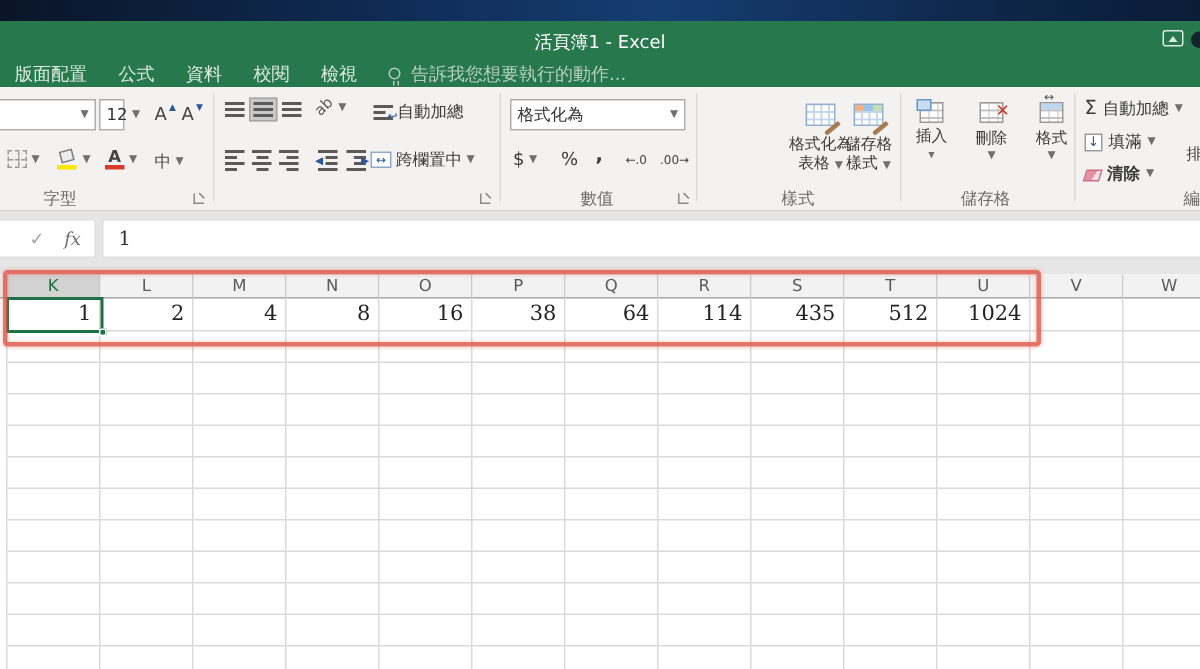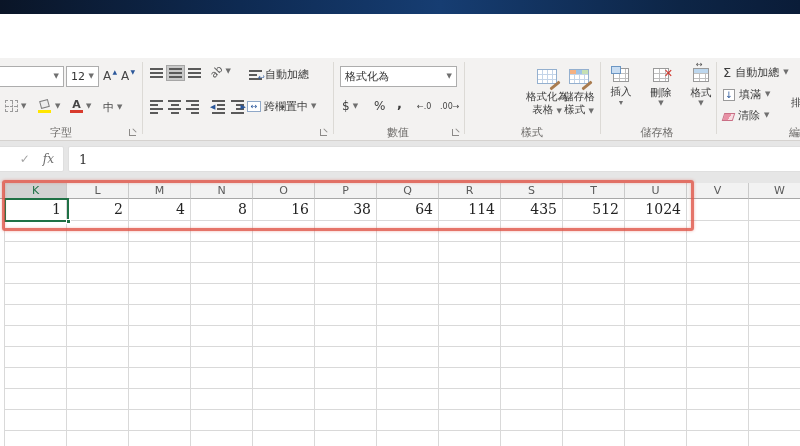--- a/index.html
+++ b/index.html
@@ -134,28 +134,40 @@
        border-radius:3px;box-shadow:0 0 3px rgba(223,86,72,.45),inset 0 0 3px rgba(223,86,72,.35);
        z-index:5;pointer-events:none;}
 </style>
 </head>
 <body>
 
 <div class="screen">
 
   <div class="desktop"></div>
 
-
+  <div class="titlebar">
+    <div class="title">活頁簿1 - Excel</div>
+    <div class="rdo"></div>
+    <div class="avatar"></div>
+  </div>
+
+  <div class="tabrow">
+    <span class="tabs-wrap" id="tabs-wrap"><span class="tab">版面配置</span><span class="tab">公式</span><span class="tab">資料</span><span class="tab">校閱</span><span class="tab">檢視</span></span>
+    <span class="tellme">
+      <span class="bulb"></span>
+      <span>告訴我您想要執行的動作...</span>
+    </span>
+  </div>
 
   <div class="ribbon">
 
     <div class="cmb" style="left:-8px;top:8px;width:72px;">
       <span class="arw">▼</span>
     </div>
-    <div class="cmb" style="left:66px;top:8px;width:33px;">
+    <div class="cmb" style="left:66px;top:8px;width:17px;">
       <span>12</span>
       <span class="arw">▼</span>
     </div>
     <div class="ib" style="left:103px;top:12px;">
       <span class="ag">A<b>▲</b></span>
     </div>
     <div class="ib" style="left:121px;top:12px;">
       <span class="ag">A<b style="color:#2b579a;">▼</b></span>
     </div>
     <div class="ib" style="left:5px;top:42px;">
@@ -167,21 +179,21 @@
       <span class="arw">▼</span>
     </div>
     <div class="ib" style="left:70px;top:41px;">
       <span class="fca">A</span>
       <span class="arw">▼</span>
     </div>
     <div class="ib" style="left:103px;top:42px;">
       <span class="phon">中</span>
       <span class="arw">▼</span>
     </div>
-    <div class="glabel" style="left:8px;width:64px;text-align:right;">字型</div>
+    <div class="glabel" style="left:8px;width:64px;">字型</div>
     <div class="dlg" style="left:129px;"></div>
     <div class="sep" style="left:142px;"></div>
 
     <div class="ib" style="left:150px;top:10px;">
       <span class="li" style="justify-content:flex-start;">
           <i></i>
           <i></i>
           <i></i>
         </span>
     </div>
@@ -327,21 +339,21 @@
     <div class="erow" style="left:723px;top:7px;">
       <span class="sumi">Σ</span>
       <span>自動加總</span>
       <span class="arw">▼</span>
     </div>
     <div class="erow" style="left:723px;top:29px;">
       <span class="filli">↓</span>
       <span>填滿</span>
       <span class="arw">▼</span>
     </div>
-    <div class="erow" style="left:723px;top:50px;">
+    <div class="erow" style="left:723px;top:50px;font-weight:bold;">
       <span class="clri"></span>
       <span>清除</span>
       <span class="arw">▼</span>
     </div>
     <div class="cutbtn">
       <span class="txt">排</span>
     </div>
     <div class="glabel" style="left:789px;width:20px;text-align:left;">編</div>
   </div>
 

